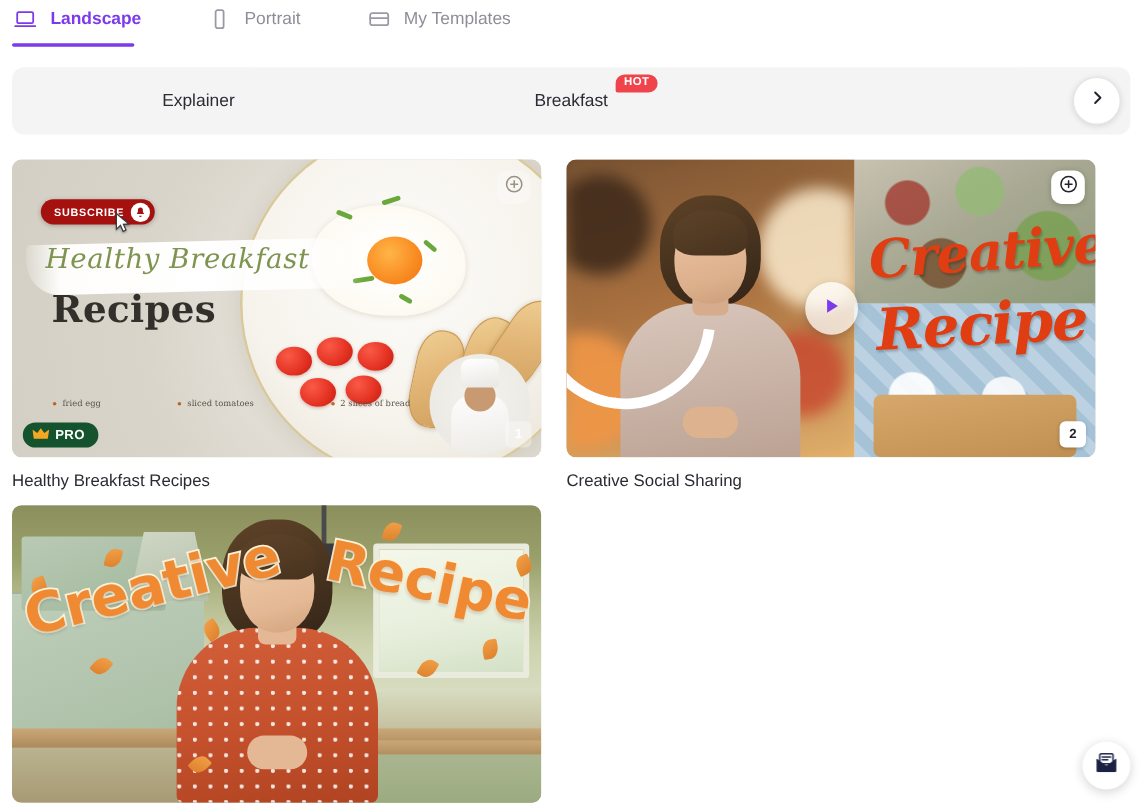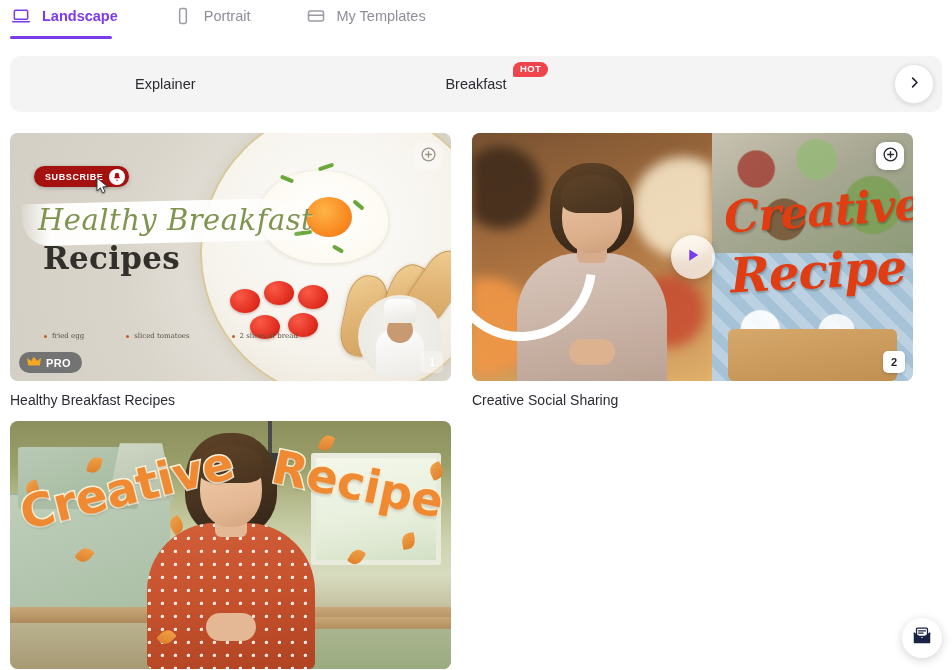--- a/index.html
+++ b/index.html
@@ -177,40 +177,40 @@
     width: 280px; height: 42px;
     background: linear-gradient(90deg, rgba(255,255,255,.15) 0%, #fefdfb 10%, #ffffff 55%, rgba(255,255,255,.82) 84%, rgba(255,255,255,0) 100%);
     border-radius: 4px 40px 6px 30px;
     transform: rotate(-1.4deg);
   }
   .script1 {
     position: absolute;
     left: 28px; top: 70px;
     font-family: "DejaVu Serif", serif;
     font-style: italic;
-    font-size: 29px;
+    font-size: 23px;
     color: #7f9450;
     letter-spacing: .5px;
     white-space: nowrap;
     text-shadow: 0 1px 0 rgba(255,255,255,.6);
   }
   .recipes1 {
     position: absolute;
     left: 33px; top: 107px;
     font-family: "DejaVu Serif", serif;
     font-weight: 700;
     font-size: 31px;
     color: #33302c;
     letter-spacing: .3px;
   }
   .ingline {
     position: absolute;
     left: 34px; top: 199px;
     display: flex;
-    gap: 42px;
+    gap: 64px;
     font-size: 7px;
     font-family: "DejaVu Serif", serif;
     color: #5a5247;
   }
   .ing { display: flex; align-items: center; gap: 5px; white-space: nowrap; }
   .ingdot { width: 3px; height: 3px; background: #c0622a; border-radius: 50%; display:inline-block; }
 
   .subbadge {
     position: absolute;
     left: 24px; top: 33px;
@@ -234,21 +234,21 @@
   .cursorarrow {
     position:absolute; left: 86px; top: 44px;
     width: 0; height: 0;
     filter: drop-shadow(0 1px 1px rgba(0,0,0,.35));
   }
 
   .probadge {
     position: absolute;
     left: 9px; bottom: 8px;
     height: 21px;
-    background: #737373;
+    background: #14532d;
     border-radius: 11px;
     display: flex; align-items: center; gap: 5px;
     padding: 0 11px 0 8px;
     cursor: pointer;
   }
   .probadge span { color: #fff; font-size: 11px; font-weight: 700; letter-spacing: .3px; }
 
   .numbadge {
     position: absolute;
     right: 8px; bottom: 8px;

